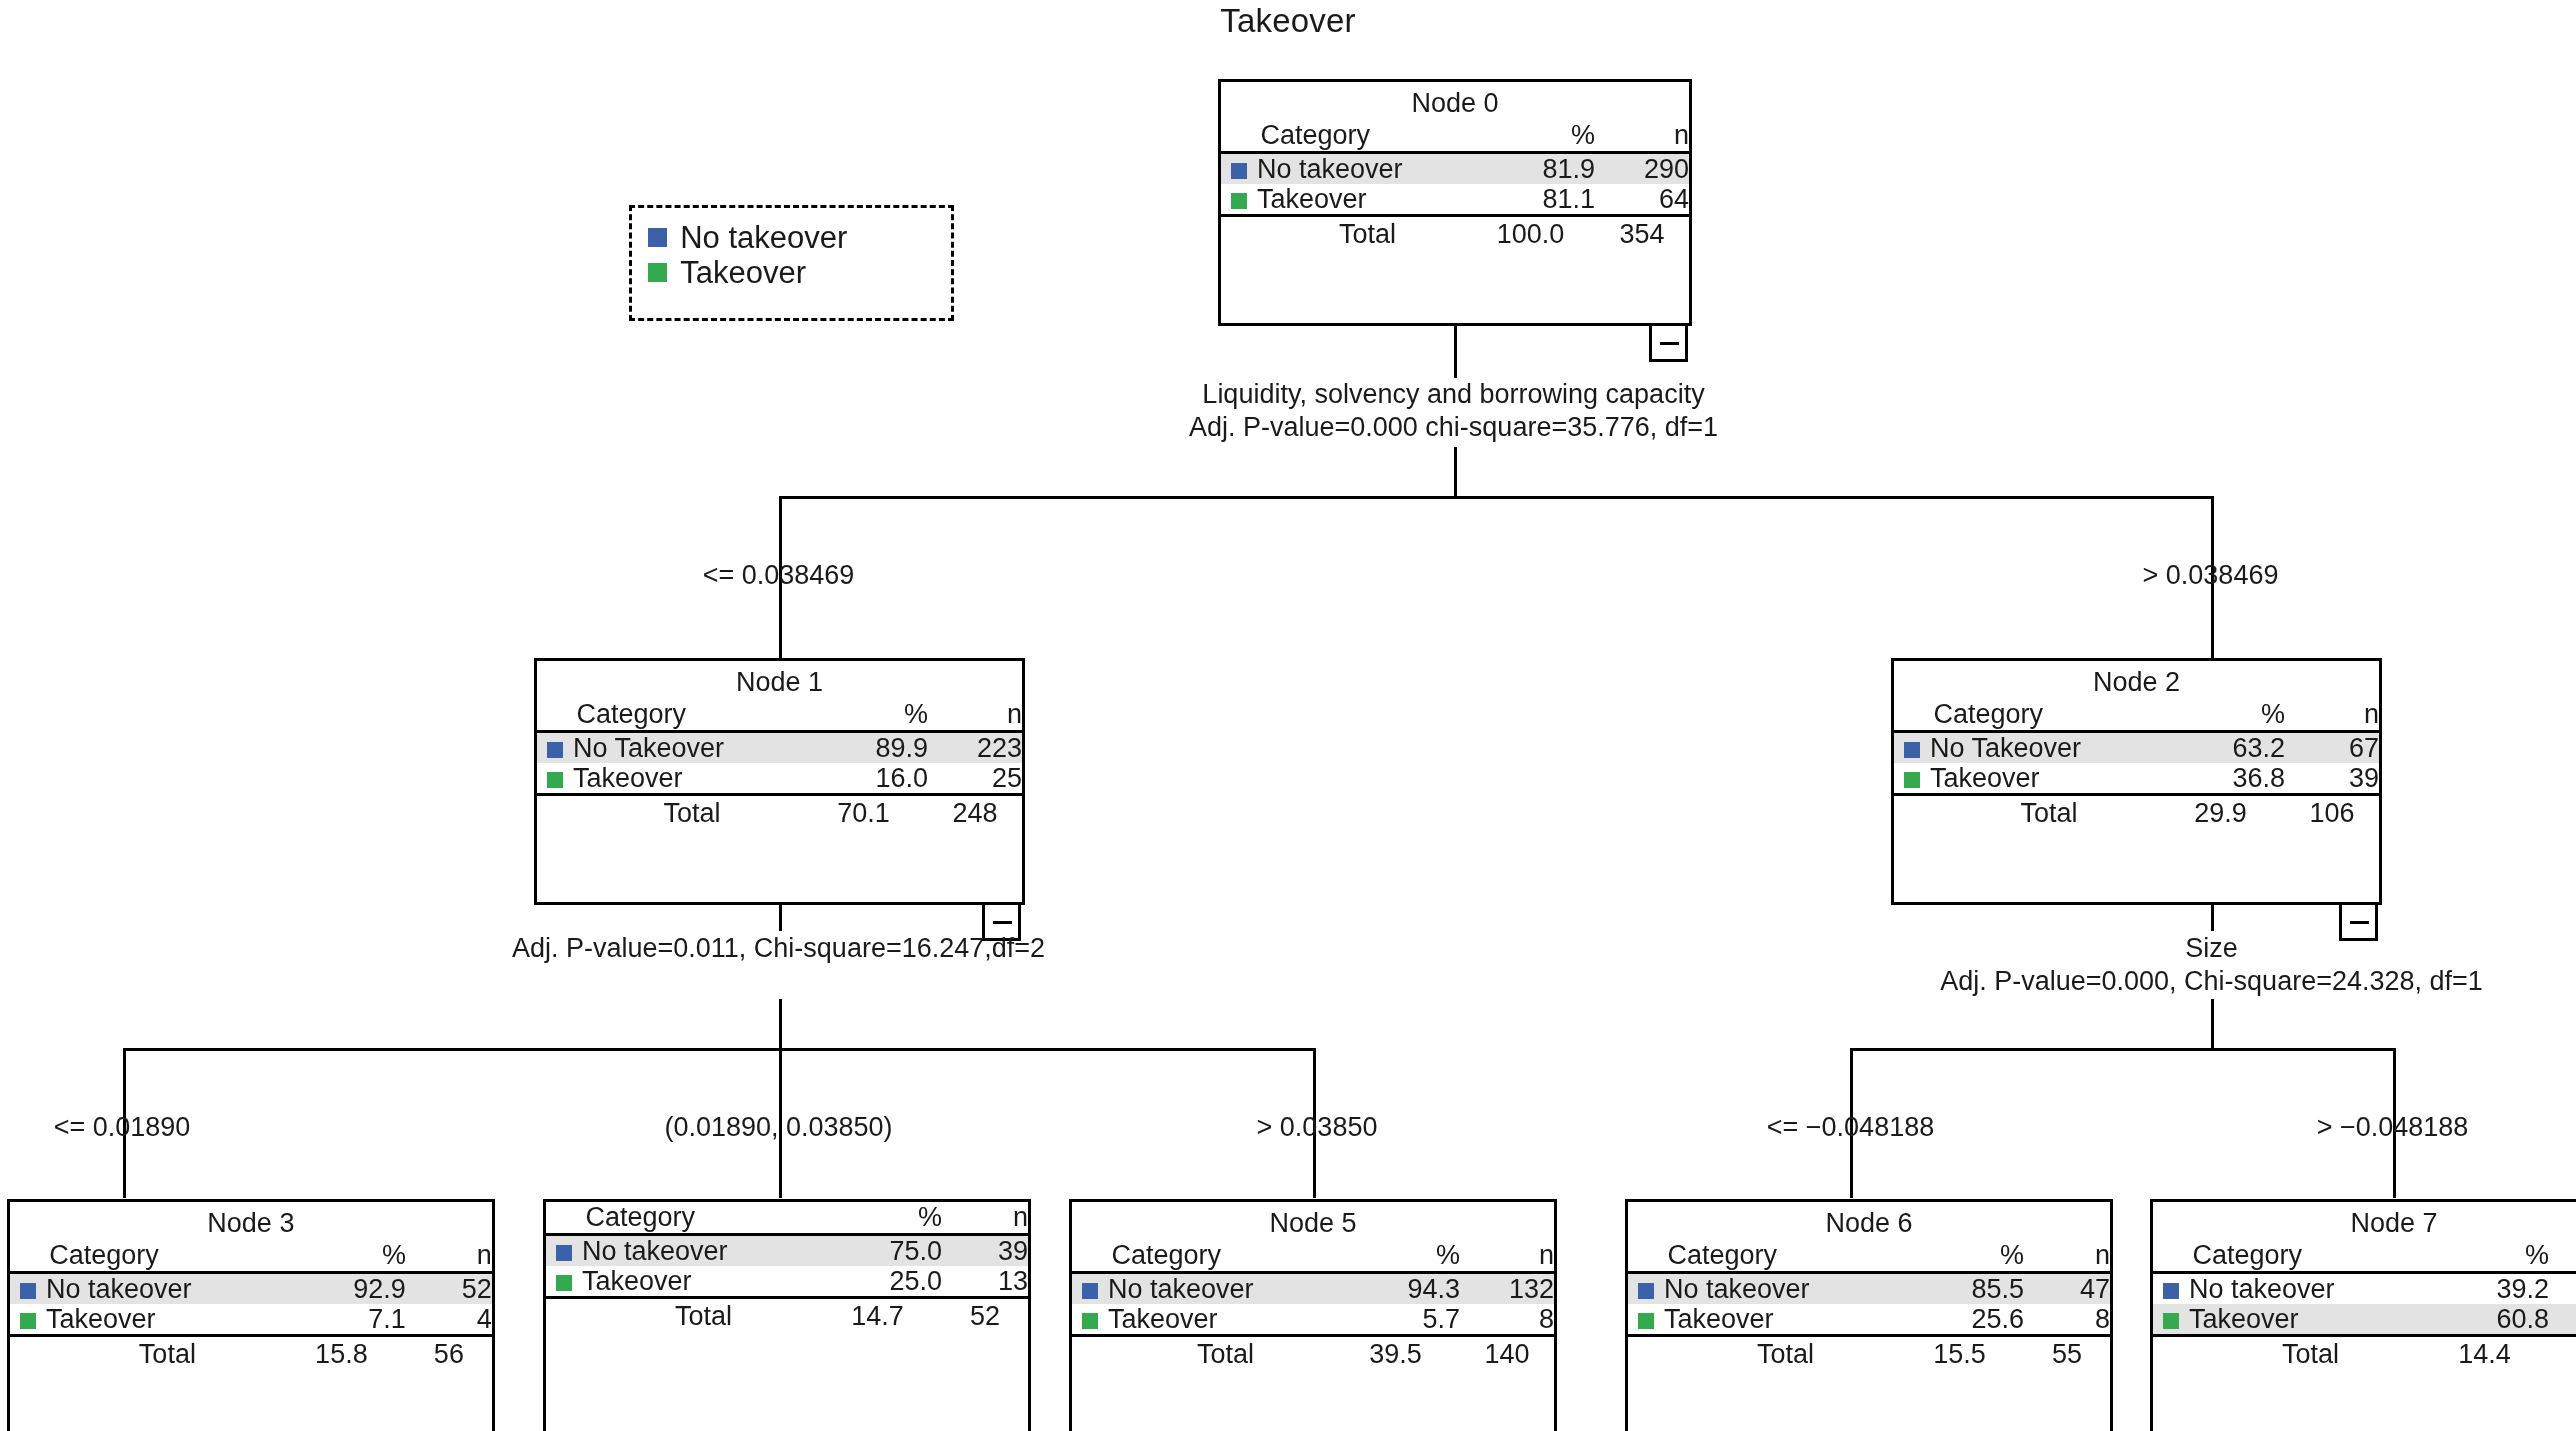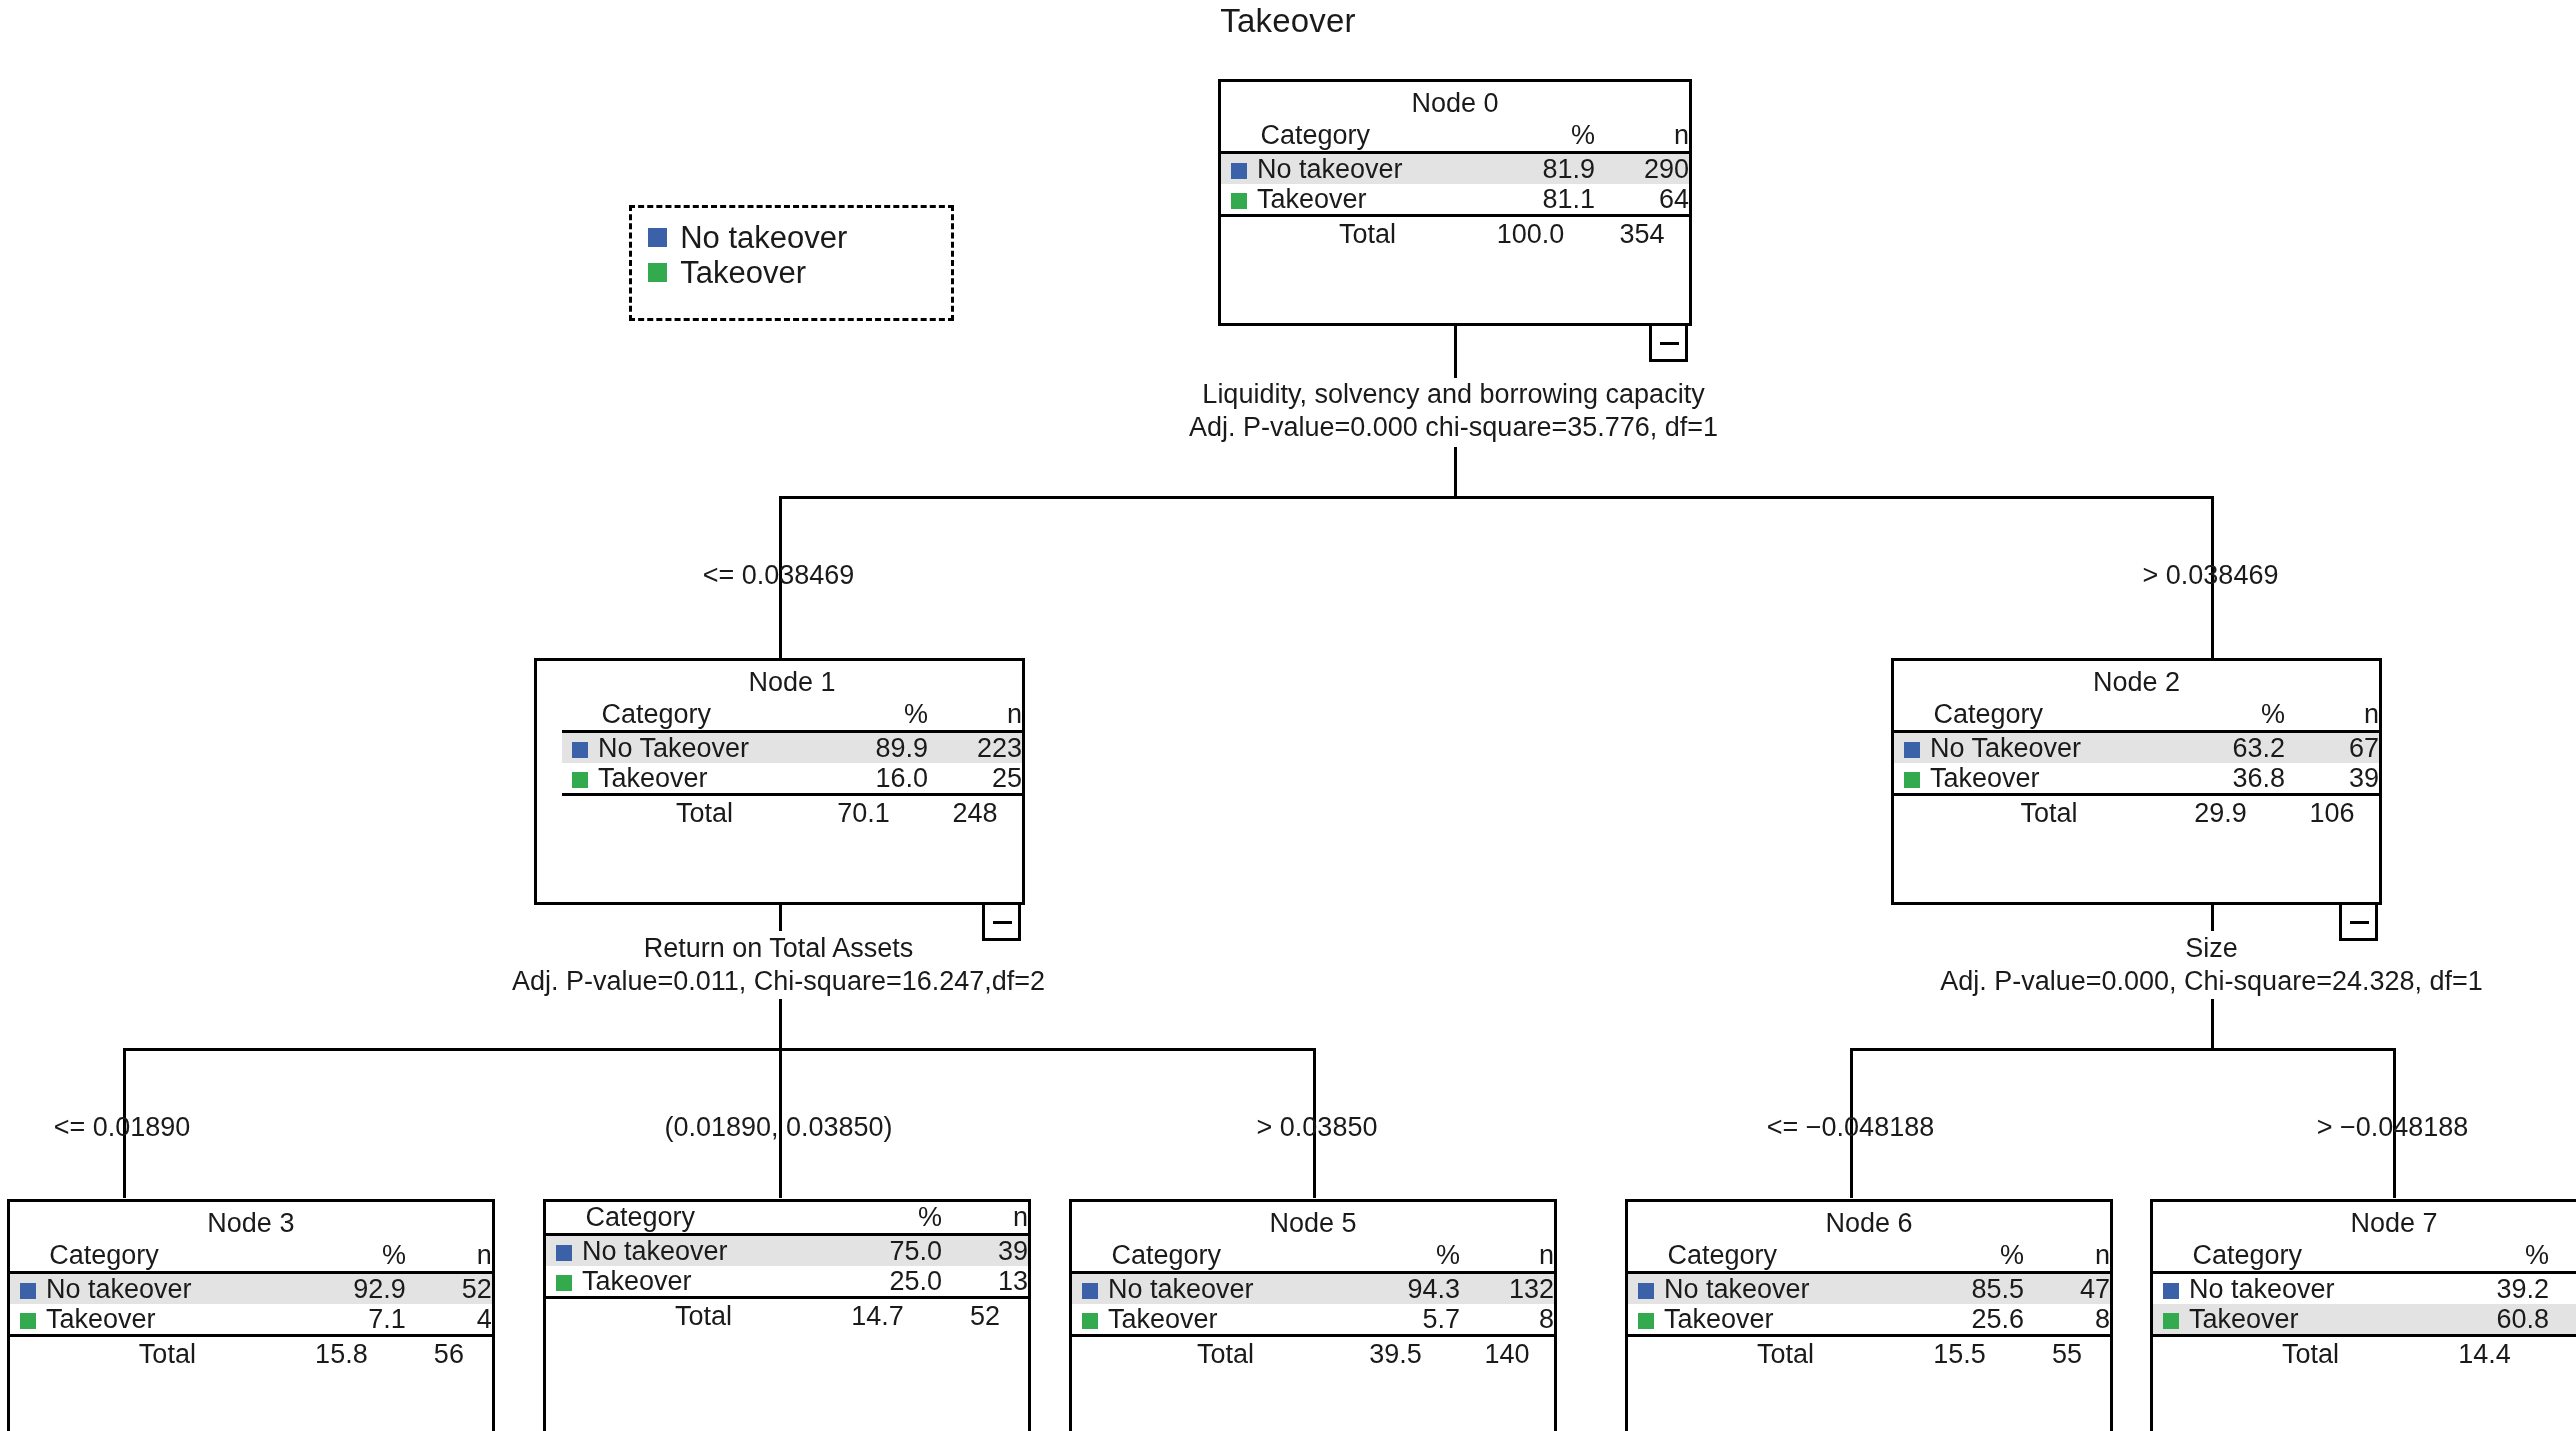--- a/index.html
+++ b/index.html
@@ -106,21 +106,21 @@
     <div>Liquidity, solvency and borrowing capacity</div>
     <div>Adj. P-value=0.000 chi-square=35.776, df=1</div>
   </div>
   <div class="ln vln" style="left:1454px;top:447px;height:52px;"></div>
   <div class="ln hln" style="left:779px;top:496px;width:1434px;"></div>
   <div class="ln vln" style="left:779px;top:496px;height:163px;"></div>
   <div class="ln vln" style="left:2211px;top:496px;height:163px;"></div>
   <div class="branch" style="left:607px;top:560px;width:343px;">&lt;= 0.038469</div>
   <div class="branch" style="left:2039px;top:560px;width:343px;">&gt; 0.038469</div>
 
-  <div class="node" style="left:534px;top:658px;width:491px;height:247px;padding-left:25px;">
+  <div class="node" style="left:534px;top:658px;width:491px;height:247px;">
     <div class="node-title">Node 1</div>
     <table class="tbl">
       <tbody>
           <tr class="hdr">
         <td class="c-sw"></td>
         <td class="c-cat">Category</td>
         <td class="c-pct" style="width:129px;">%</td>
         <td class="c-n" style="width:94px;">n</td>
       </tr>
       <tr class="hl">
@@ -141,21 +141,20 @@
         <td class="c-pct">70.1</td>
         <td class="c-n">248</td>
       </tr>
     </tbody>
       </table>
   </div>
   <div class="collapse" style="left:982px;top:902px;"></div>
 
   <div class="ln vln" style="left:779px;top:905px;height:26px;"></div>
   <div class="split" style="left:392px;top:932px;width:773px;">
-    <div>Return on Total Assets</div>
     <div>Adj. P-value=0.011, Chi-square=16.247,df=2</div>
   </div>
   <div class="ln vln" style="left:779px;top:999px;height:52px;"></div>
   <div class="ln hln" style="left:123px;top:1048px;width:1192px;"></div>
   <div class="ln vln" style="left:123px;top:1048px;height:150px;"></div>
   <div class="ln vln" style="left:779px;top:1048px;height:150px;"></div>
   <div class="ln vln" style="left:1313px;top:1048px;height:150px;"></div>
   <div class="branch" style="left:-37px;top:1112px;width:318px;">&lt;= 0.01890</div>
   <div class="branch" style="left:607px;top:1112px;width:343px;">(0.01890, 0.03850)</div>
   <div class="branch" style="left:1158px;top:1112px;width:318px;">&gt; 0.03850</div>

